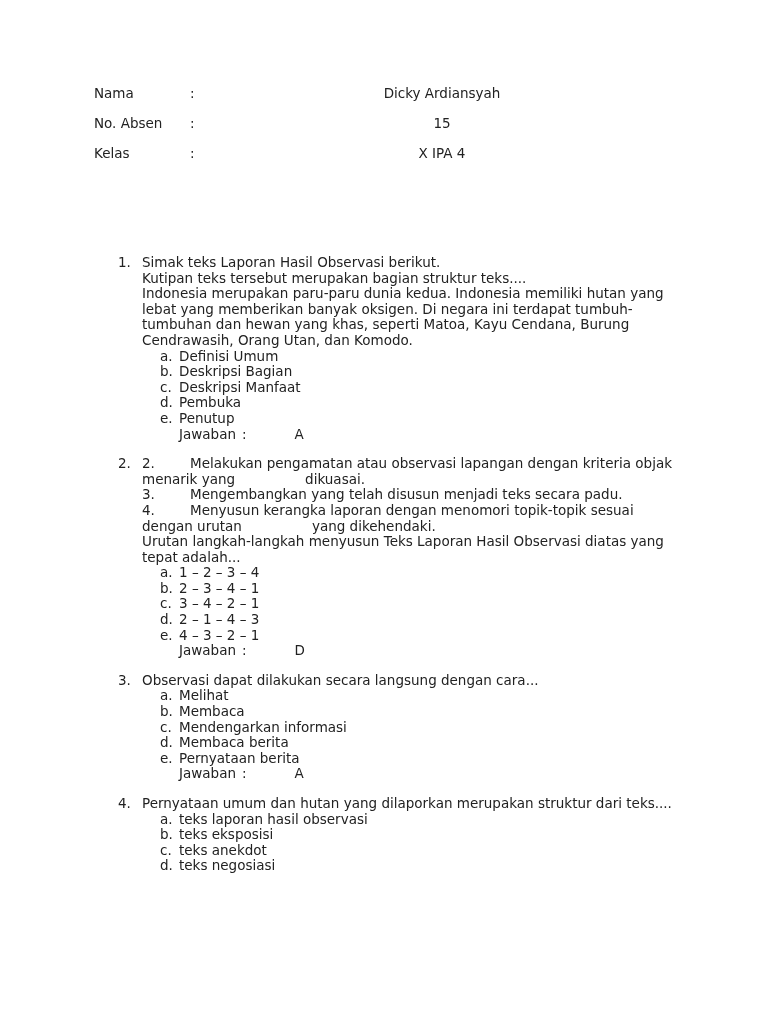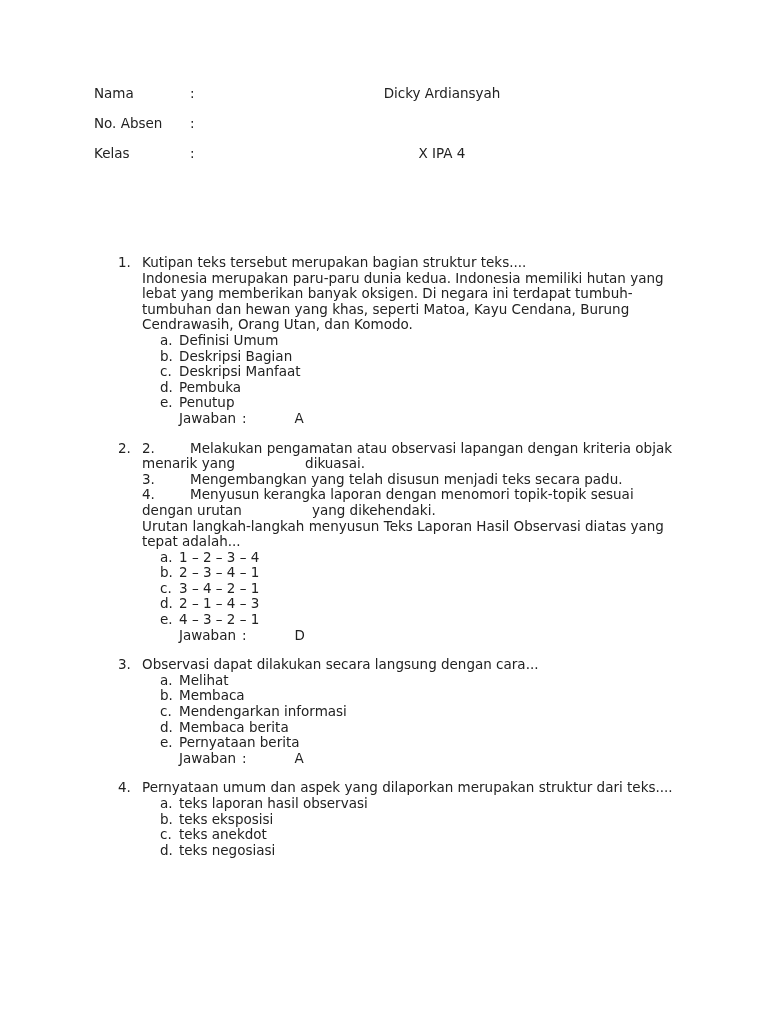--- a/index.html
+++ b/index.html
@@ -138,33 +138,35 @@
 
   <div class="identity">
       <div class="identity-row">
         <span class="id-label">Nama</span>
         <span class="id-colon">:</span>
         <span class="id-value">Dicky Ardiansyah</span>
       </div>
       <div class="identity-row">
         <span class="id-label">No. Absen</span>
         <span class="id-colon">:</span>
+        <span class="id-value">15</span>
       </div>
       <div class="identity-row">
         <span class="id-label">Kelas</span>
         <span class="id-colon">:</span>
         <span class="id-value">X IPA 4</span>
       </div>
     </div>
 
   <div class="questions">
       <div class="question">
         <div class="q-head">
           <span class="q-num">1.</span>
           <div class="q-body">
+            <div class="q-para">Simak teks Laporan Hasil Observasi berikut.</div>
             <div class="q-para">Kutipan teks tersebut merupakan bagian struktur teks....</div>
             <div class="q-para">Indonesia merupakan paru-paru dunia kedua. Indonesia memiliki hutan yang lebat yang memberikan banyak oksigen. Di negara ini terdapat tumbuh-tumbuhan dan hewan yang khas, seperti Matoa, Kayu Cendana, Burung Cendrawasih, Orang Utan, dan Komodo.</div>
             <ul class="options">
               <li class="option">
                 <span class="opt-letter">a.</span>
                 <span class="opt-text">Definisi Umum</span>
               </li>
               <li class="option">
                 <span class="opt-letter">b.</span>
                 <span class="opt-text">Deskripsi Bagian</span>
@@ -260,21 +262,21 @@
               <span class="ans-colon">:</span>
               <span class="ans-value">A</span>
             </div>
           </div>
         </div>
       </div>
       <div class="question">
         <div class="q-head">
           <span class="q-num">4.</span>
           <div class="q-body">
-            <div class="q-para">Pernyataan umum dan aspek yang dilaporkan merupakan struktur dari teks....</div>
+            <div class="q-para">Pernyataan umum dan hutan yang dilaporkan merupakan struktur dari teks....</div>
             <ul class="options">
               <li class="option">
                 <span class="opt-letter">a.</span>
                 <span class="opt-text">teks laporan hasil observasi</span>
               </li>
               <li class="option">
                 <span class="opt-letter">b.</span>
                 <span class="opt-text">teks eksposisi</span>
               </li>
               <li class="option">

